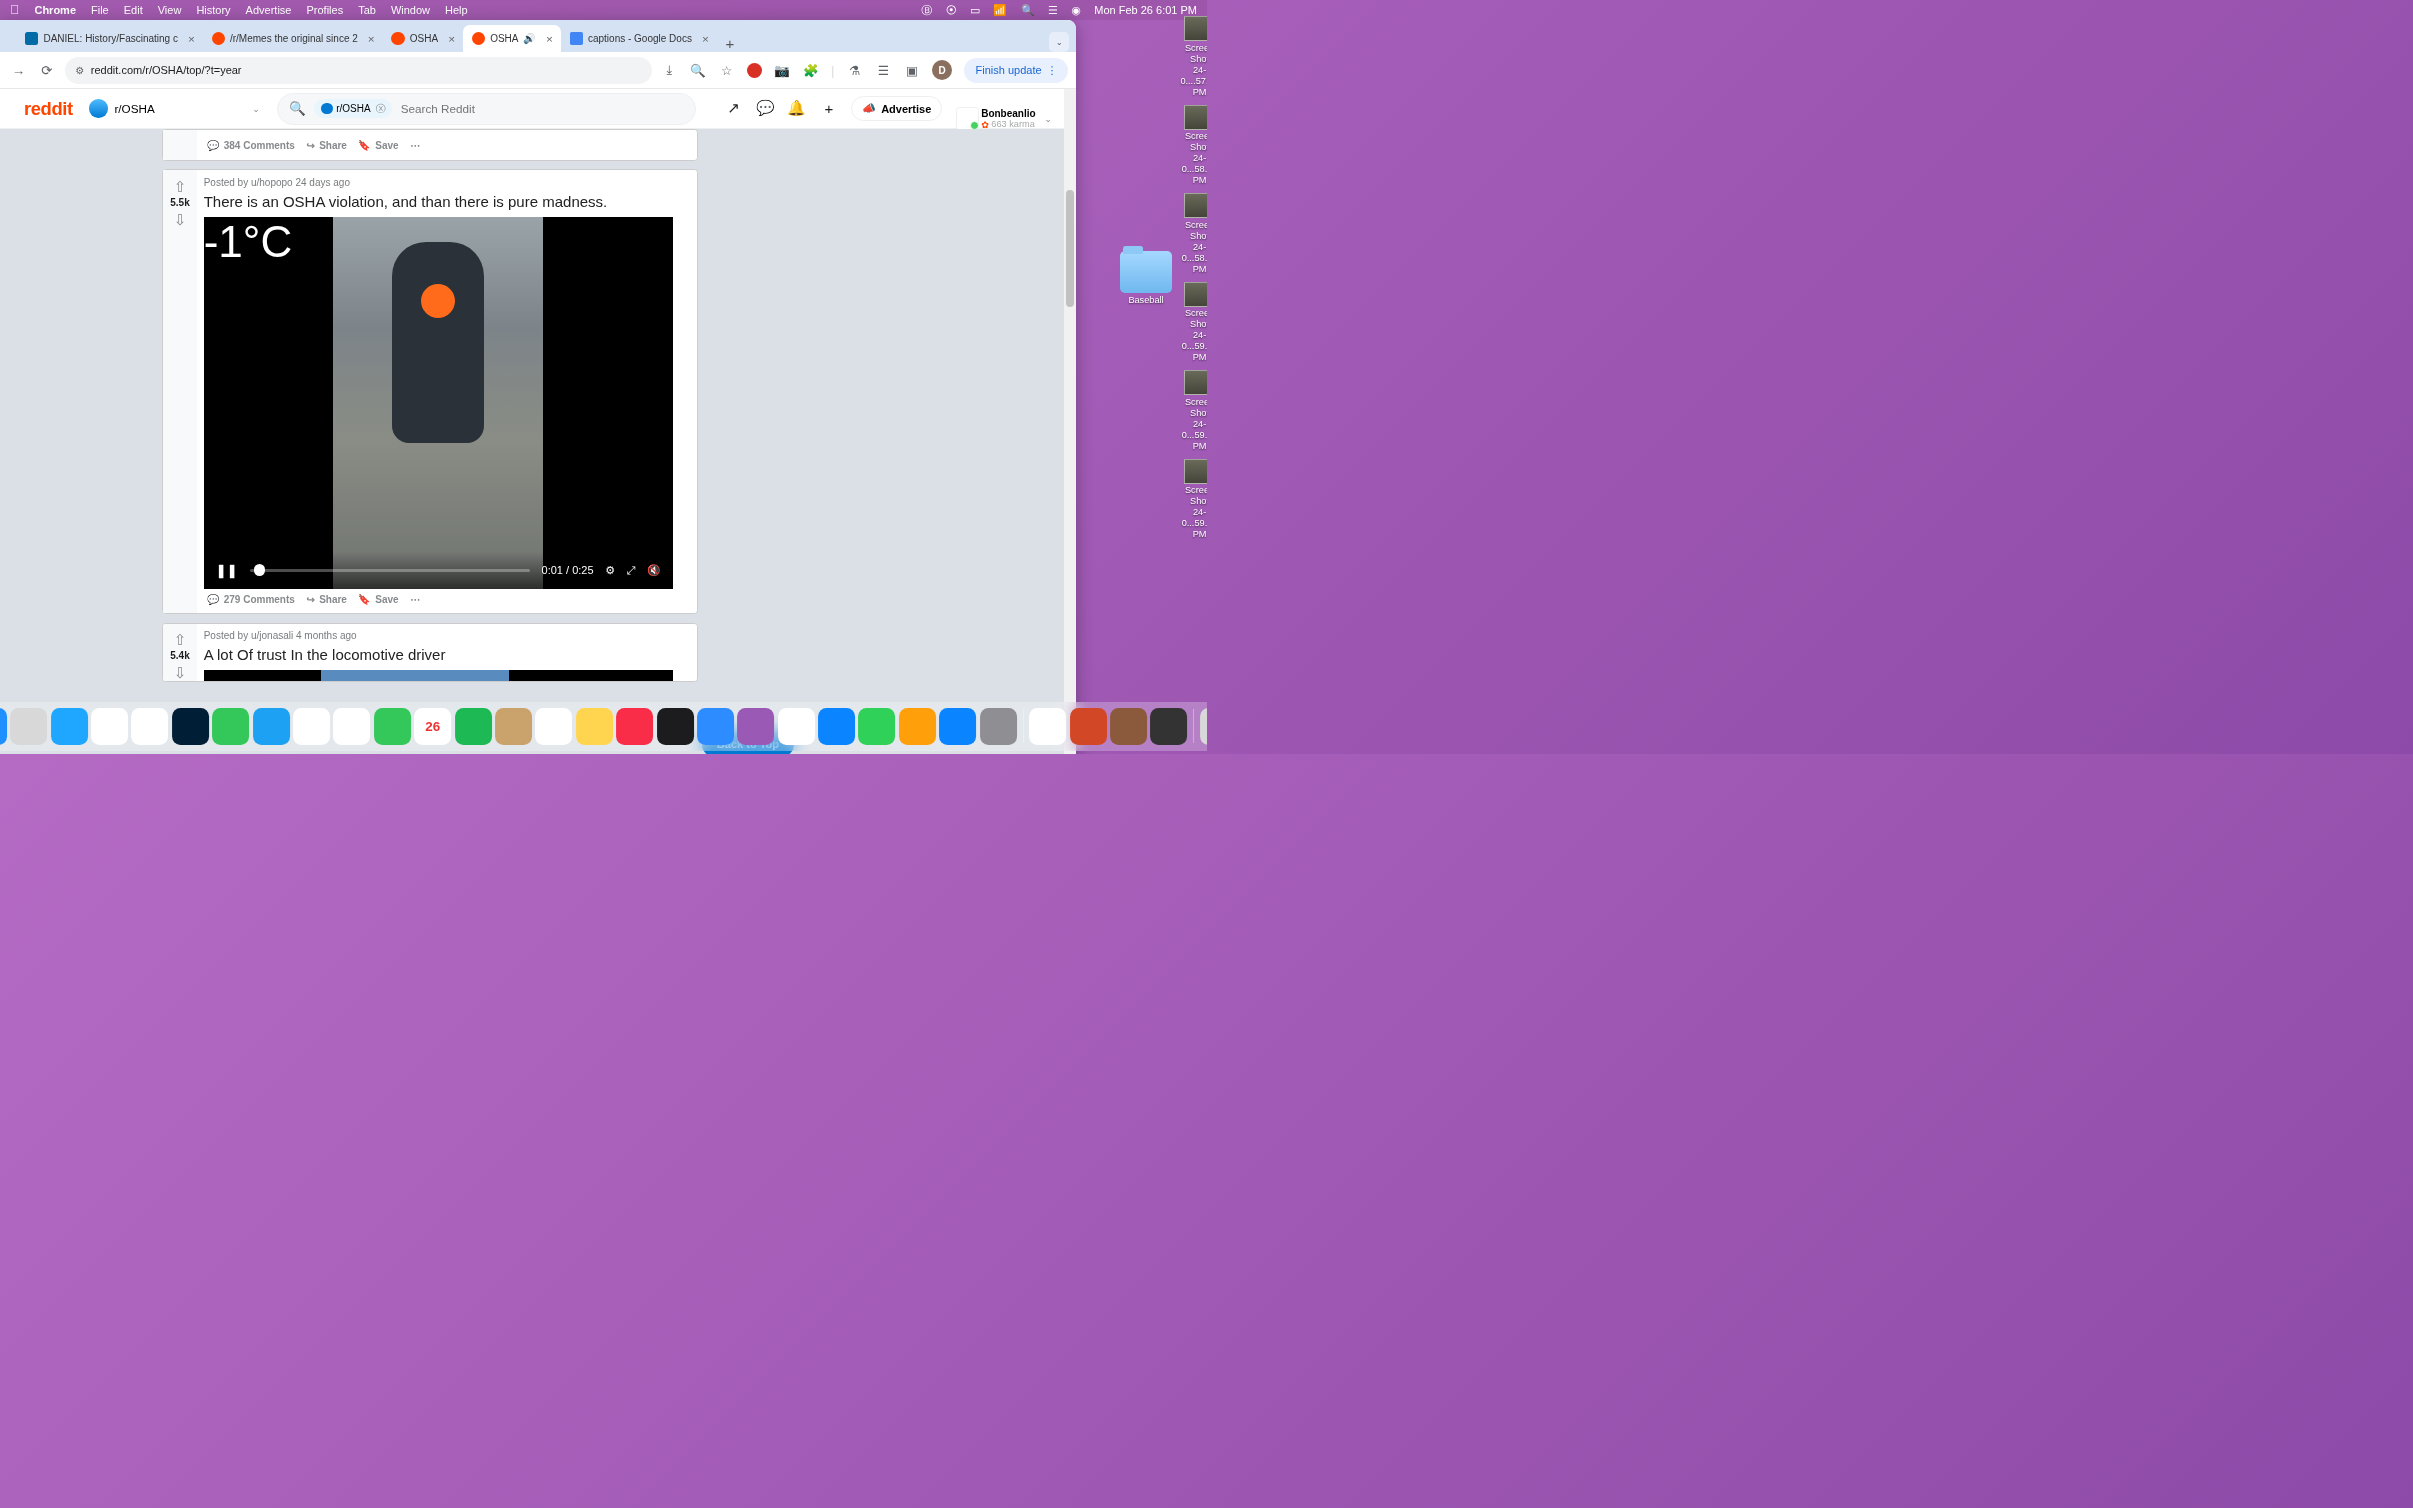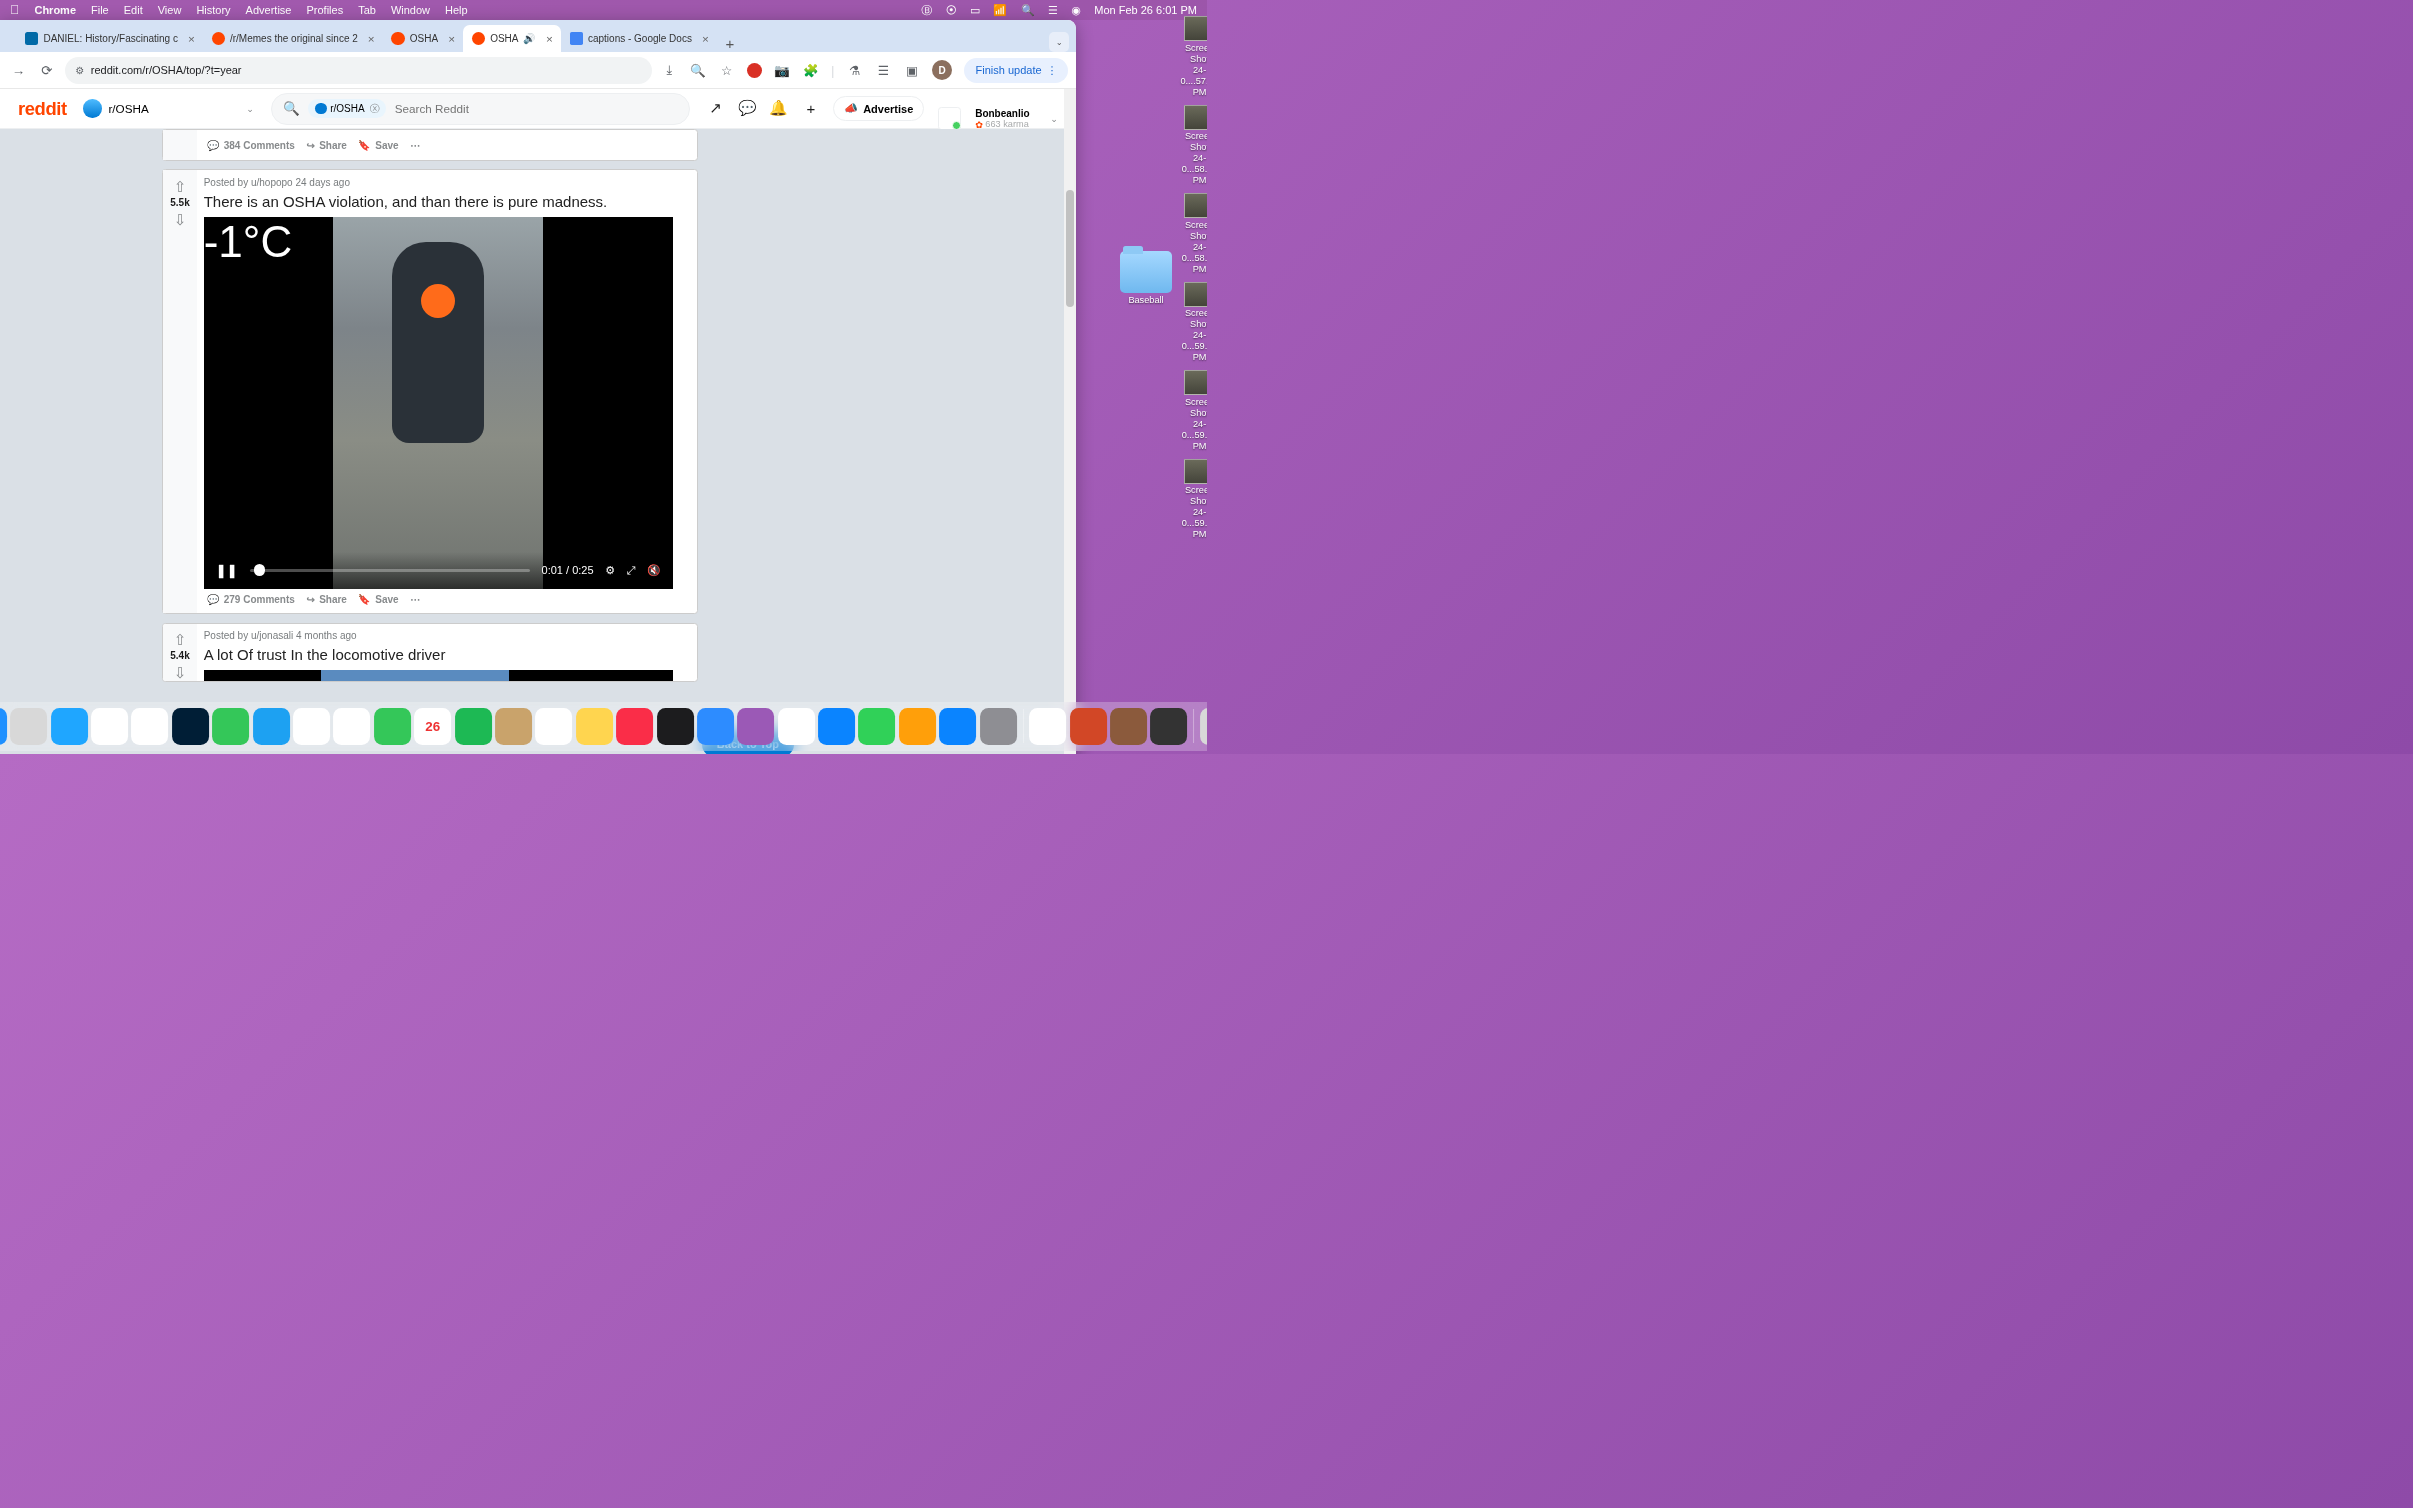--- a/index.html
+++ b/index.html
@@ -31,34 +31,34 @@
 .urlbar { height: 37px; background: #fff; display: flex; align-items: center; padding: 0 8.4px; gap: 8.4px; border-bottom: 0.8px solid #e8e8e8; }
 .nav-btn { width: 20px; height: 20px; display: flex; align-items: center; justify-content: center; color: #5f6368; font-size: 13.4px; }
 .url-input { flex: 1; height: 27px; background: #f1f3f4; border-radius: 13.4px; display: flex; align-items: center; padding: 0 10px; font-size: 11px; color: #202124; gap: 6.7px; }
 .url-icons { display: flex; gap: 11.7px; align-items: center; }
 .url-icons .ic { width: 17px; height: 17px; display: flex; align-items: center; justify-content: center; color: #5f6368; font-size: 12.6px; }
 .url-icons .adblock { width: 15px; height: 15px; background: #d93025; border-radius: 50%; }
 .avatar-d { width: 20px; height: 20px; background: #8b6f5e; color: #fff; border-radius: 50%; display: flex; align-items: center; justify-content: center; font-size: 10px; font-weight: 600; }
 .finish-update { height: 25px; padding: 0 10px 0 11.7px; background: #e8f0fe; color: #1967d2; border-radius: 12.6px; font-size: 11px; display: flex; align-items: center; gap: 5px; }
 
 
-.reddit-header { height: 40px; background: #fff; border-bottom: 0.8px solid #edeff1; display: flex; align-items: center; padding: 0 18px; gap: 10px; }
+.reddit-header { height: 40px; background: #fff; border-bottom: 0.8px solid #edeff1; display: flex; align-items: center; padding: 0 24px; gap: 10px; }
 .reddit-logo { color: #ff4500; font-weight: 700; font-size: 18.4px; letter-spacing: -0.4px; }
 .community-picker { display: flex; align-items: center; gap: 6.7px; padding: 3.4px 6.7px; border-radius: 3.4px; width: 184px; }
 .community-picker .cicon { width: 18.4px; height: 18.4px; background: linear-gradient(#4fbcff,#0079d3); border-radius: 50%; }
 .community-picker .cname { font-size: 11.7px; font-weight: 500; }
 .community-picker .chev { margin-left: auto; color: #878a8c; font-size: 9.2px; }
 .reddit-search { flex: 0 0 419px; height: 32px; background: #f6f7f8; border: 0.8px solid #edeff1; border-radius: 17px; display: flex; align-items: center; padding: 0 11.7px; gap: 8.4px; }
 .reddit-search input { border: none; background: transparent; outline: none; font-size: 11.7px; flex: 1; color: #1c1c1c; }
 .search-chip { background: #e9f5fd; padding: 2.5px 6.7px; border-radius: 10px; font-size: 10px; display: flex; align-items: center; gap: 3.4px; }
 .search-chip .x { color: #878a8c; margin-left: 1.7px; }
 .reddit-right { margin-left: auto; display: flex; align-items: center; gap: 13.4px; }
 .reddit-right .ric { width: 18.4px; height: 18.4px; color: #1c1c1c; display: flex; align-items: center; justify-content: center; font-size: 15px; }
 .advertise { display: flex; align-items: center; gap: 5px; padding: 5px 10px; border: 0.8px solid #edeff1; border-radius: 17px; font-size: 11px; font-weight: 600; }
-.user-block { display: flex; align-items: center; gap: 14px; margin-top: 20px; }
+.user-block { display: flex; align-items: center; gap: 2px; margin-top: 20px; }
 .snoo { width: 23.5px; height: 23.5px; background: #fff; border: 0.8px solid #edeff1; border-radius: 3.4px; position: relative; }
 .snoo::after { content: ""; position: absolute; bottom: -0.8px; right: -0.8px; width: 6.7px; height: 6.7px; background: #46d160; border-radius: 50%; border: 0.8px solid #fff; }
 .user-text .uname { font-size: 10px; font-weight: 600; }
 .user-text .karma { font-size: 9.2px; color: #a8aaab; display: flex; gap: 2.5px; align-items: center; }
 .user-text .kflower { color: #ff4500; }
 
 
 .reddit-body { background: #dae0e6; height: calc(100% - 40px - 37px - 32px); overflow: hidden; position: relative; }
 .feed { width: 536px; margin: 0 auto 0 162px; }
 .card { background: #fff; border: 0.8px solid #ccc; border-radius: 3.4px; margin-bottom: 8.4px; display: flex; }

